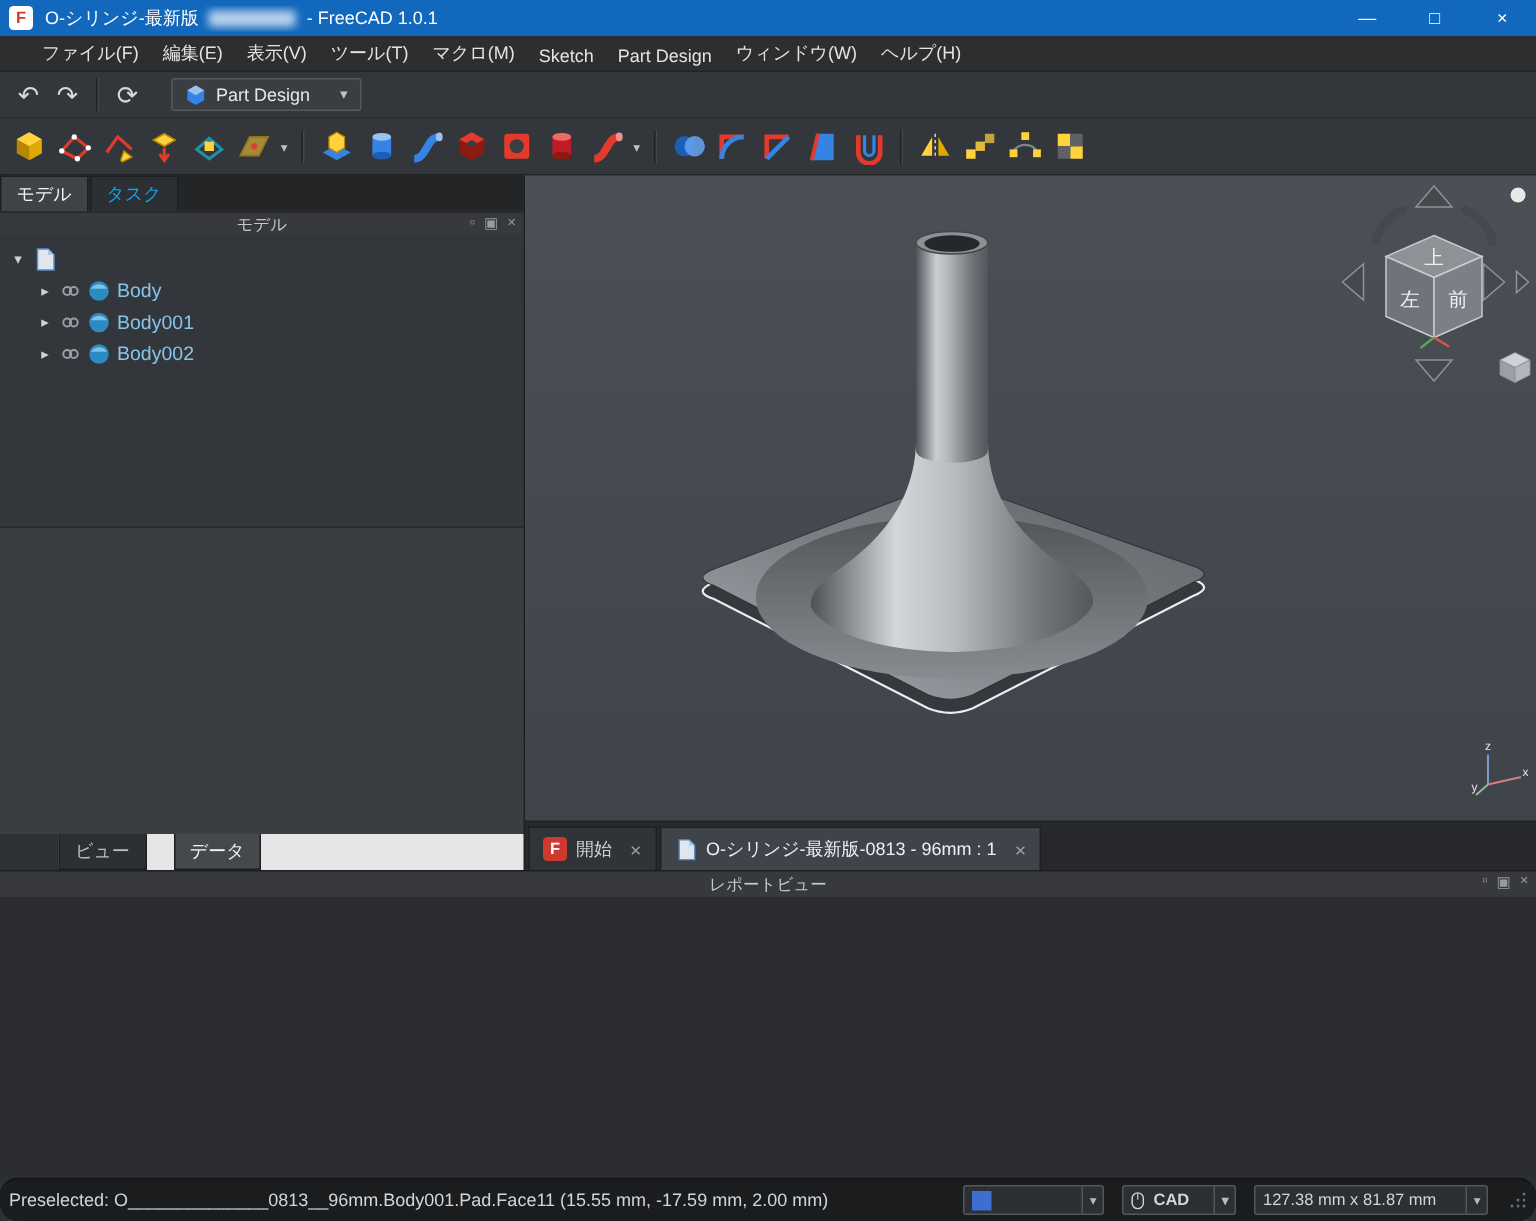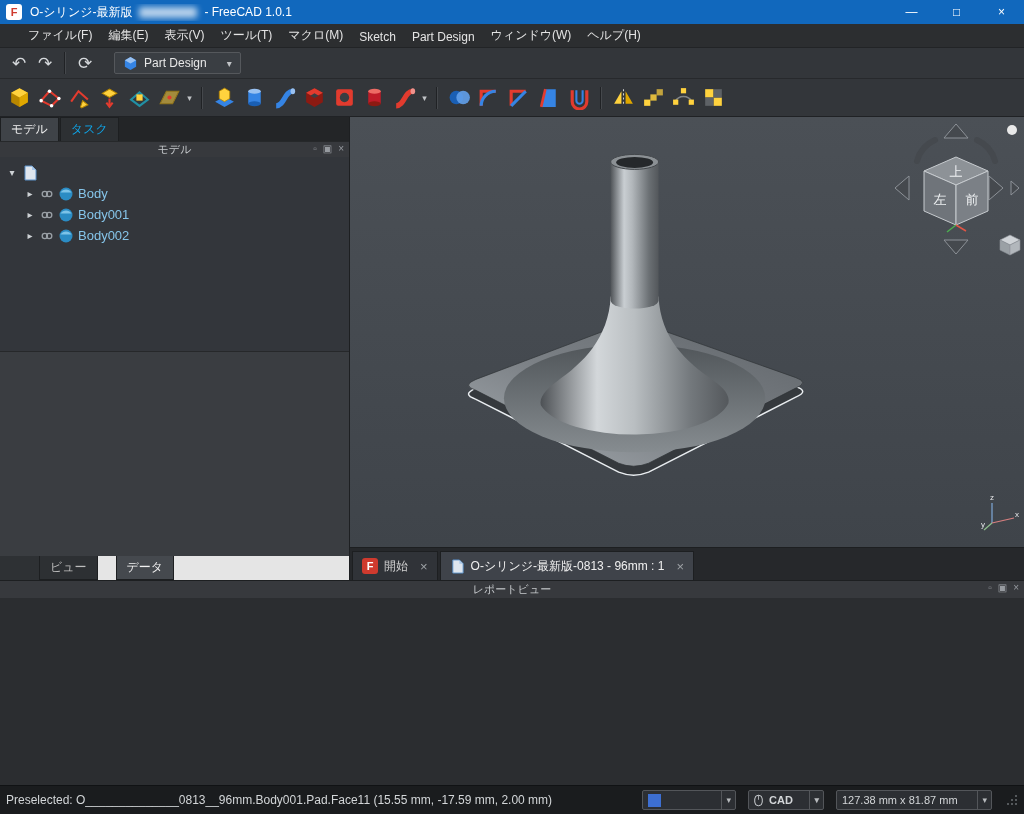--- a/index.html
+++ b/index.html
@@ -66,21 +66,21 @@
   .doc-tab { height:29px; display:flex; align-items:center; gap:6px; padding:0 9px; background:#303338; border:1px solid #1d1f21; border-bottom:none; font-size:12px; color:#d2d2d2; white-space:nowrap; }
   .doc-tab.active { background:#3f434a; color:#f0f0f0; }
   .tab-logo { width:16px; height:16px; border-radius:3px; background:#cf3a2e; color:#fff; font-size:11px; font-weight:bold; display:flex; align-items:center; justify-content:center; }
   .tab-doc-icon svg { width:15px; height:15px; display:block; }
   .tab-close { color:#9ea2a6; font-size:13px; margin-left:6px; }
   
   .report { flex:0 0 205px; display:flex; flex-direction:column; }
   .report-header { flex:0 0 18px; background:#37393d; position:relative; display:flex; align-items:center; justify-content:center; font-size:11px; color:#c6c9cc; border-top:1px solid #1d1f21;text-align:center; }
   .report-body { flex:1; background:#2b2d30; }
   
-  .statusbar { flex:0 0 29px; background:#1a1c1e; display:flex; align-items:center; padding:0 6px; font-size:12px; color:#d3d6d8; gap:12px; border-top:1px solid #101214; }
+  .statusbar { flex:0 0 29px; background:#1a1c1e; display:flex; align-items:center; padding:0 6px; font-size:12px; color:#d3d6d8; gap:12px; border-top:1px solid #101214;border-radius:12px; }
   .status-msg { flex:1; white-space:nowrap; overflow:hidden; }
   .status-combo { height:20px; background:#2c2f33; border:1px solid #53565a; border-radius:2px; display:flex; align-items:center; padding:0 0 0 5px; gap:6px; font-size:11px; color:#d3d6d8; }
   .combo-fill { flex:1; }
   .combo-caret { border-left:1px solid #53565a; padding:0 4px; font-size:9px; color:#b8bbbe; height:100%; display:flex; align-items:center; }
   .swatch { width:13px; height:13px; background:#3d6fd1; }
   .combo1 { width:94px; }
   .combo2 { width:76px;font-weight:bold; }
   .combo3 { width:156px; }
   .cad-icon svg { width:9px; height:13px; display:block; }
   .grip { width:12px; height:12px; margin-left:2px; }

